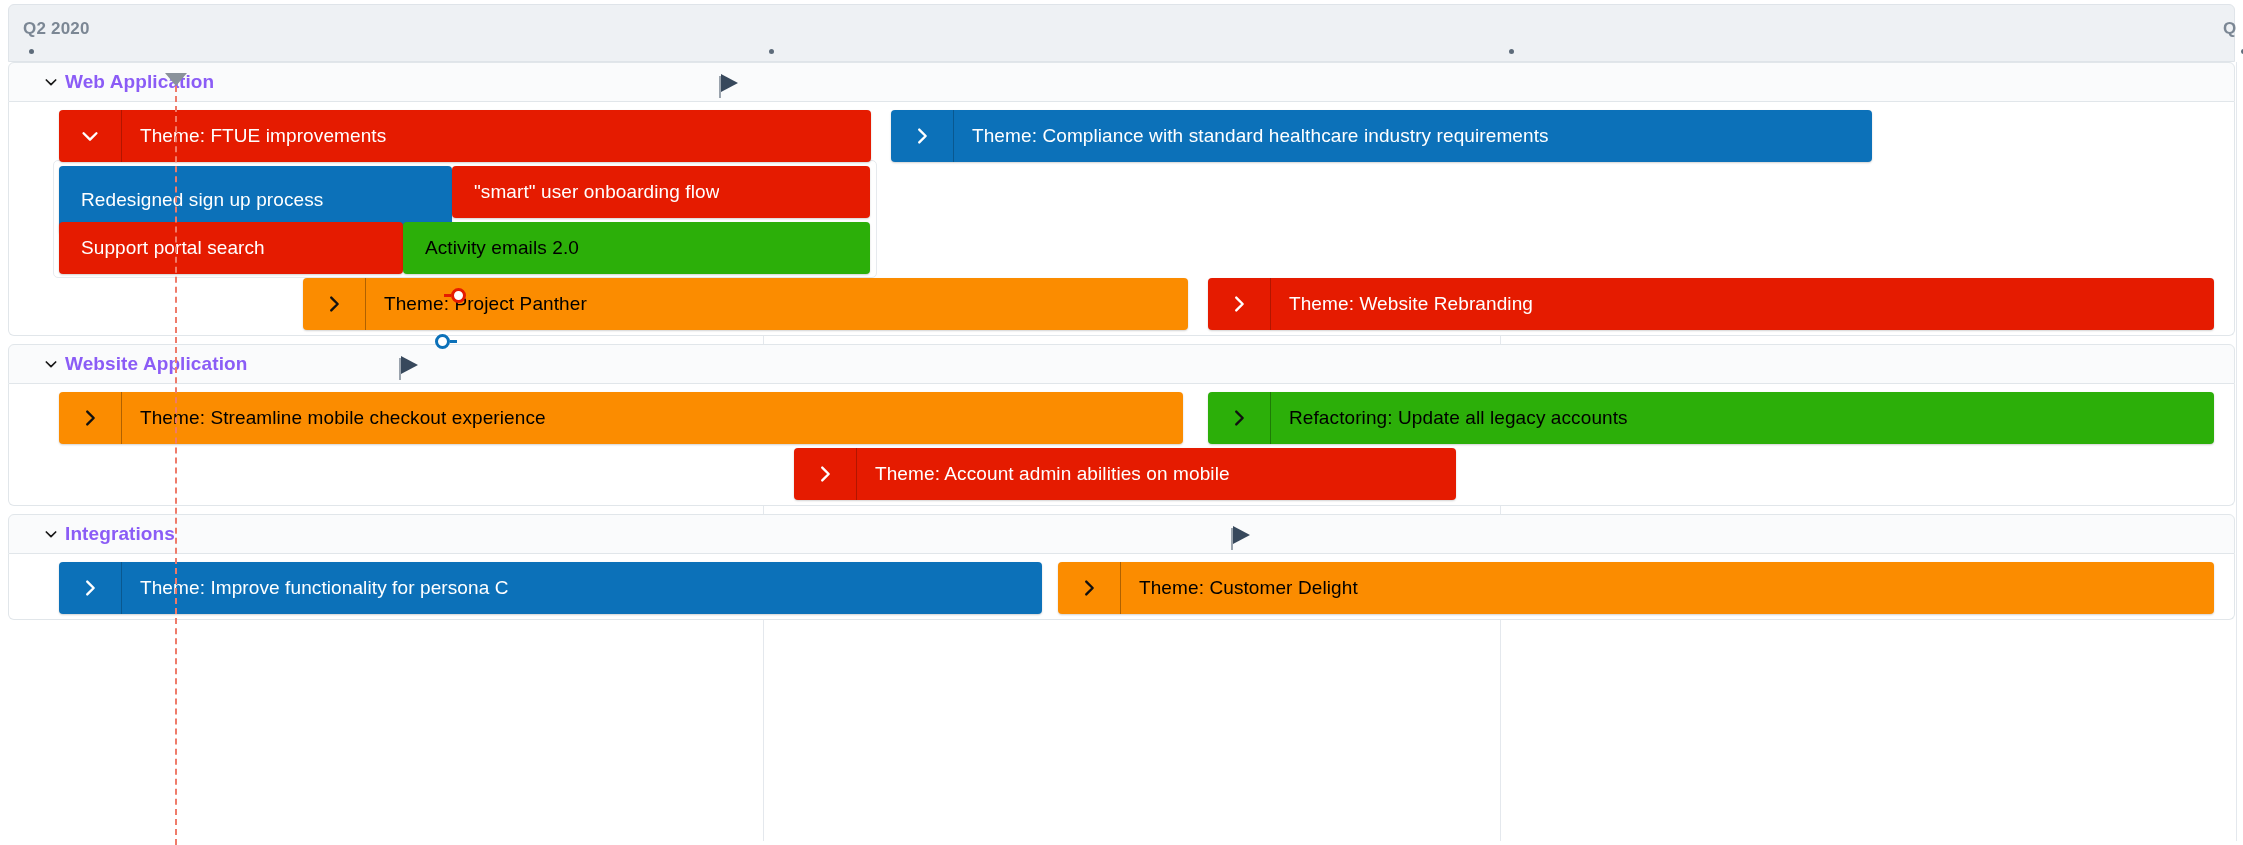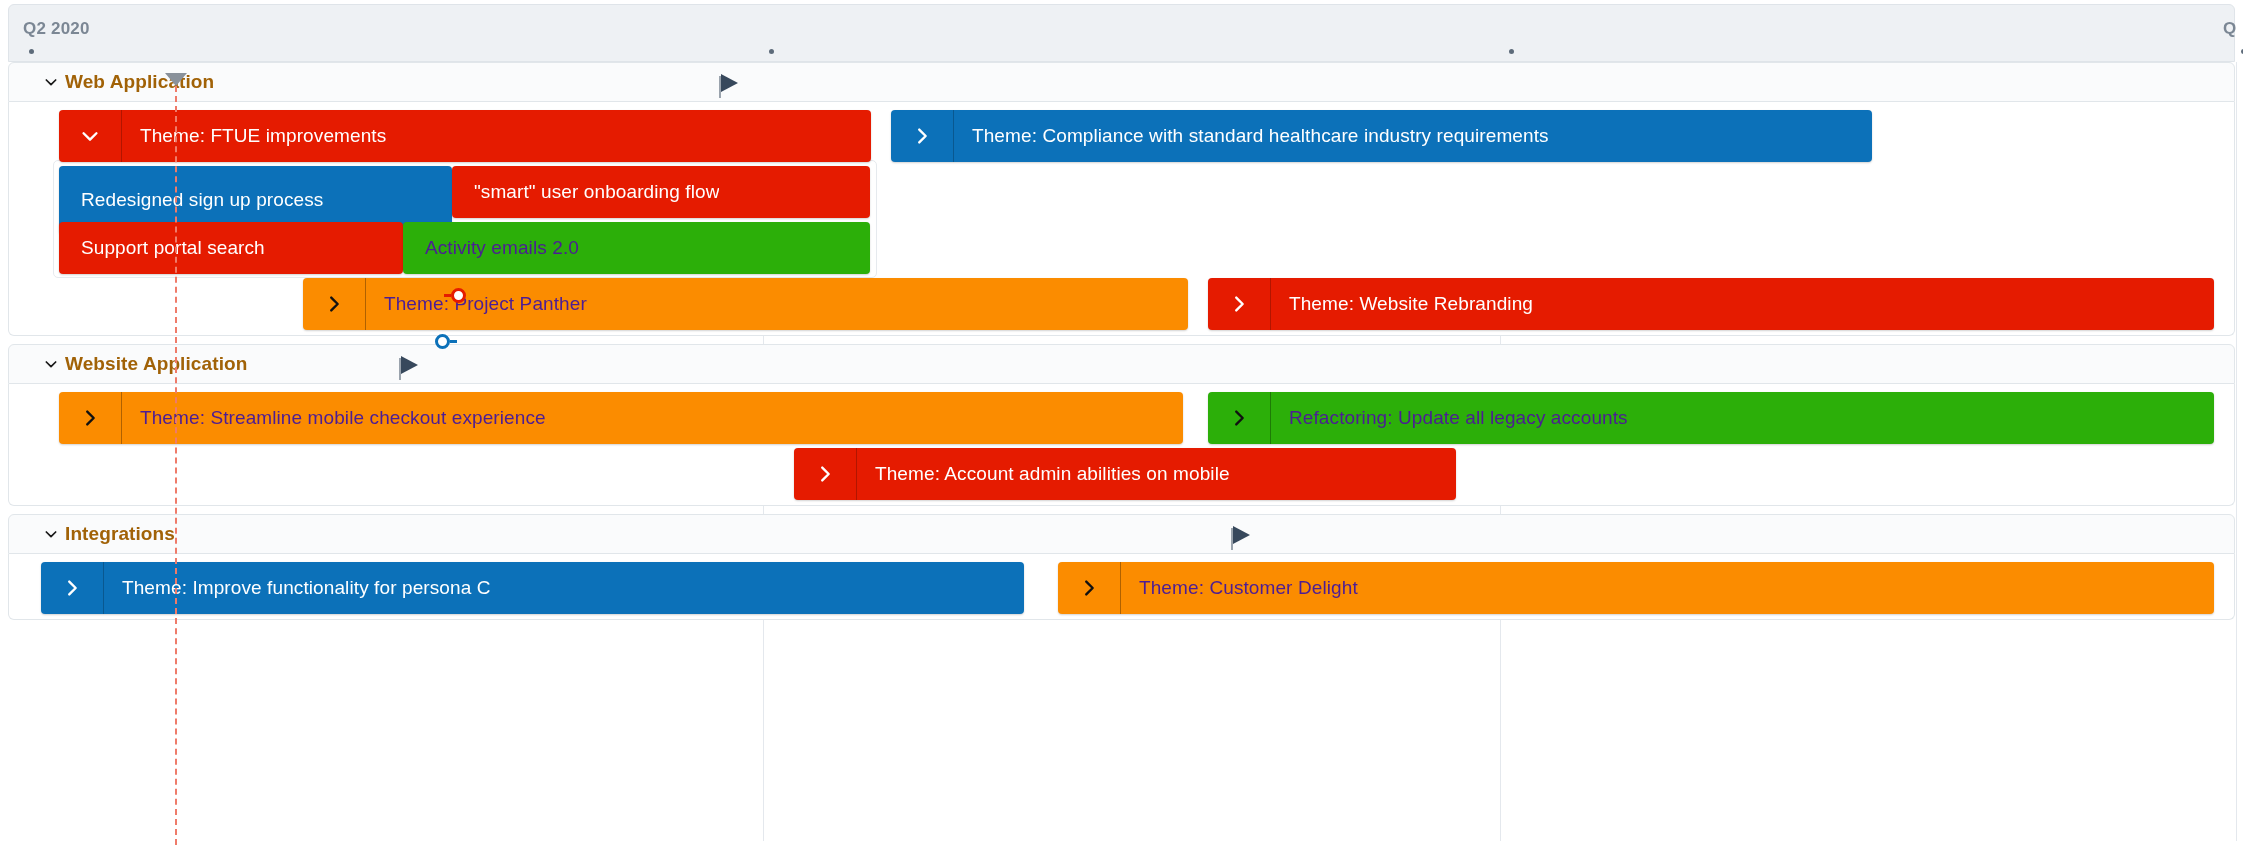--- a/index.html
+++ b/index.html
@@ -74,21 +74,21 @@
     display: flex; align-items: center;
   }
   .lane-chevron {
     margin-left: 34px; margin-right: 6px;
     width: 16px; height: 16px;
     display: flex; align-items: center; justify-content: center;
     color: #1a1a1a;
   }
   .lane-chevron svg { display: block; }
   .lane-title {
-    font-size: 19px; font-weight: 700; color: #a16207;
+    font-size: 19px; font-weight: 700; color: #8b5cf6;
     letter-spacing: .1px; white-space: nowrap;
   }
   .lane-body {
     position: absolute; left: 0; top: 40px;
     width: 2227px;
     background: #ffffff;
     border-left: 1px solid #e1e6ea;
     border-right: 1px solid #e1e6ea;
     border-bottom: 1px solid #e1e6ea;
     border-radius: 0 0 6px 6px;
@@ -134,21 +134,21 @@
   .bar .bar-label {
     padding-left: 18px;
     font-size: 19px; font-weight: 400;
     letter-spacing: .1px;
     white-space: nowrap; overflow: hidden;
   }
   .bar.no-toggle .bar-label { padding-left: 22px; }
 
   .bar.light  { color: #ffffff; }
   .bar.light  .toggle svg { stroke: #ffffff; }
-  .bar.dark   { color: #4c1d95; }
+  .bar.dark   { color: #000000; }
   .bar.dark   .toggle svg { stroke: #111111; }
   .bar.dark .divider { background: rgba(0,0,0,.30); }
 
   
   .subgroup {
     position: absolute;
     background: #ffffff;
     border: 1px solid #e6eaee;
     border-radius: 5px;
     z-index: 8;
@@ -307,21 +307,21 @@
                 <polyline points="5,9 12,16 19,9"></polyline>
               </svg>
             </span>
             <span class="lane-title">Integrations</span>
             <div class="lane-flag" style="left: 1222px;">
               <span class="pole"></span>
               <span class="tri"></span>
             </div>
           </div>
           <div class="lane-body" style="height: 66px;">
-            <div class="bar light" style="left: 32px; width: 983px; top: 8px; height: 52px; background: rgb(12, 113, 185);">
+            <div class="bar light" style="left: 50px; width: 983px; top: 8px; height: 52px; background: rgb(12, 113, 185);">
               <span class="toggle">
                 <svg width="22" height="22" viewBox="0 0 24 24" fill="none" stroke="currentColor" stroke-width="2.6" stroke-linecap="round" stroke-linejoin="round">
                   <polyline points="9,5 16,12 9,19"></polyline>
                 </svg>
               </span>
               <span class="divider"></span>
               <span class="bar-label">Theme: Improve functionality for persona C</span>
             </div>
             <div class="bar dark" style="left: 1049px; width: 1156px; top: 8px; height: 52px; background: rgb(251, 140, 0);">
               <span class="toggle">

